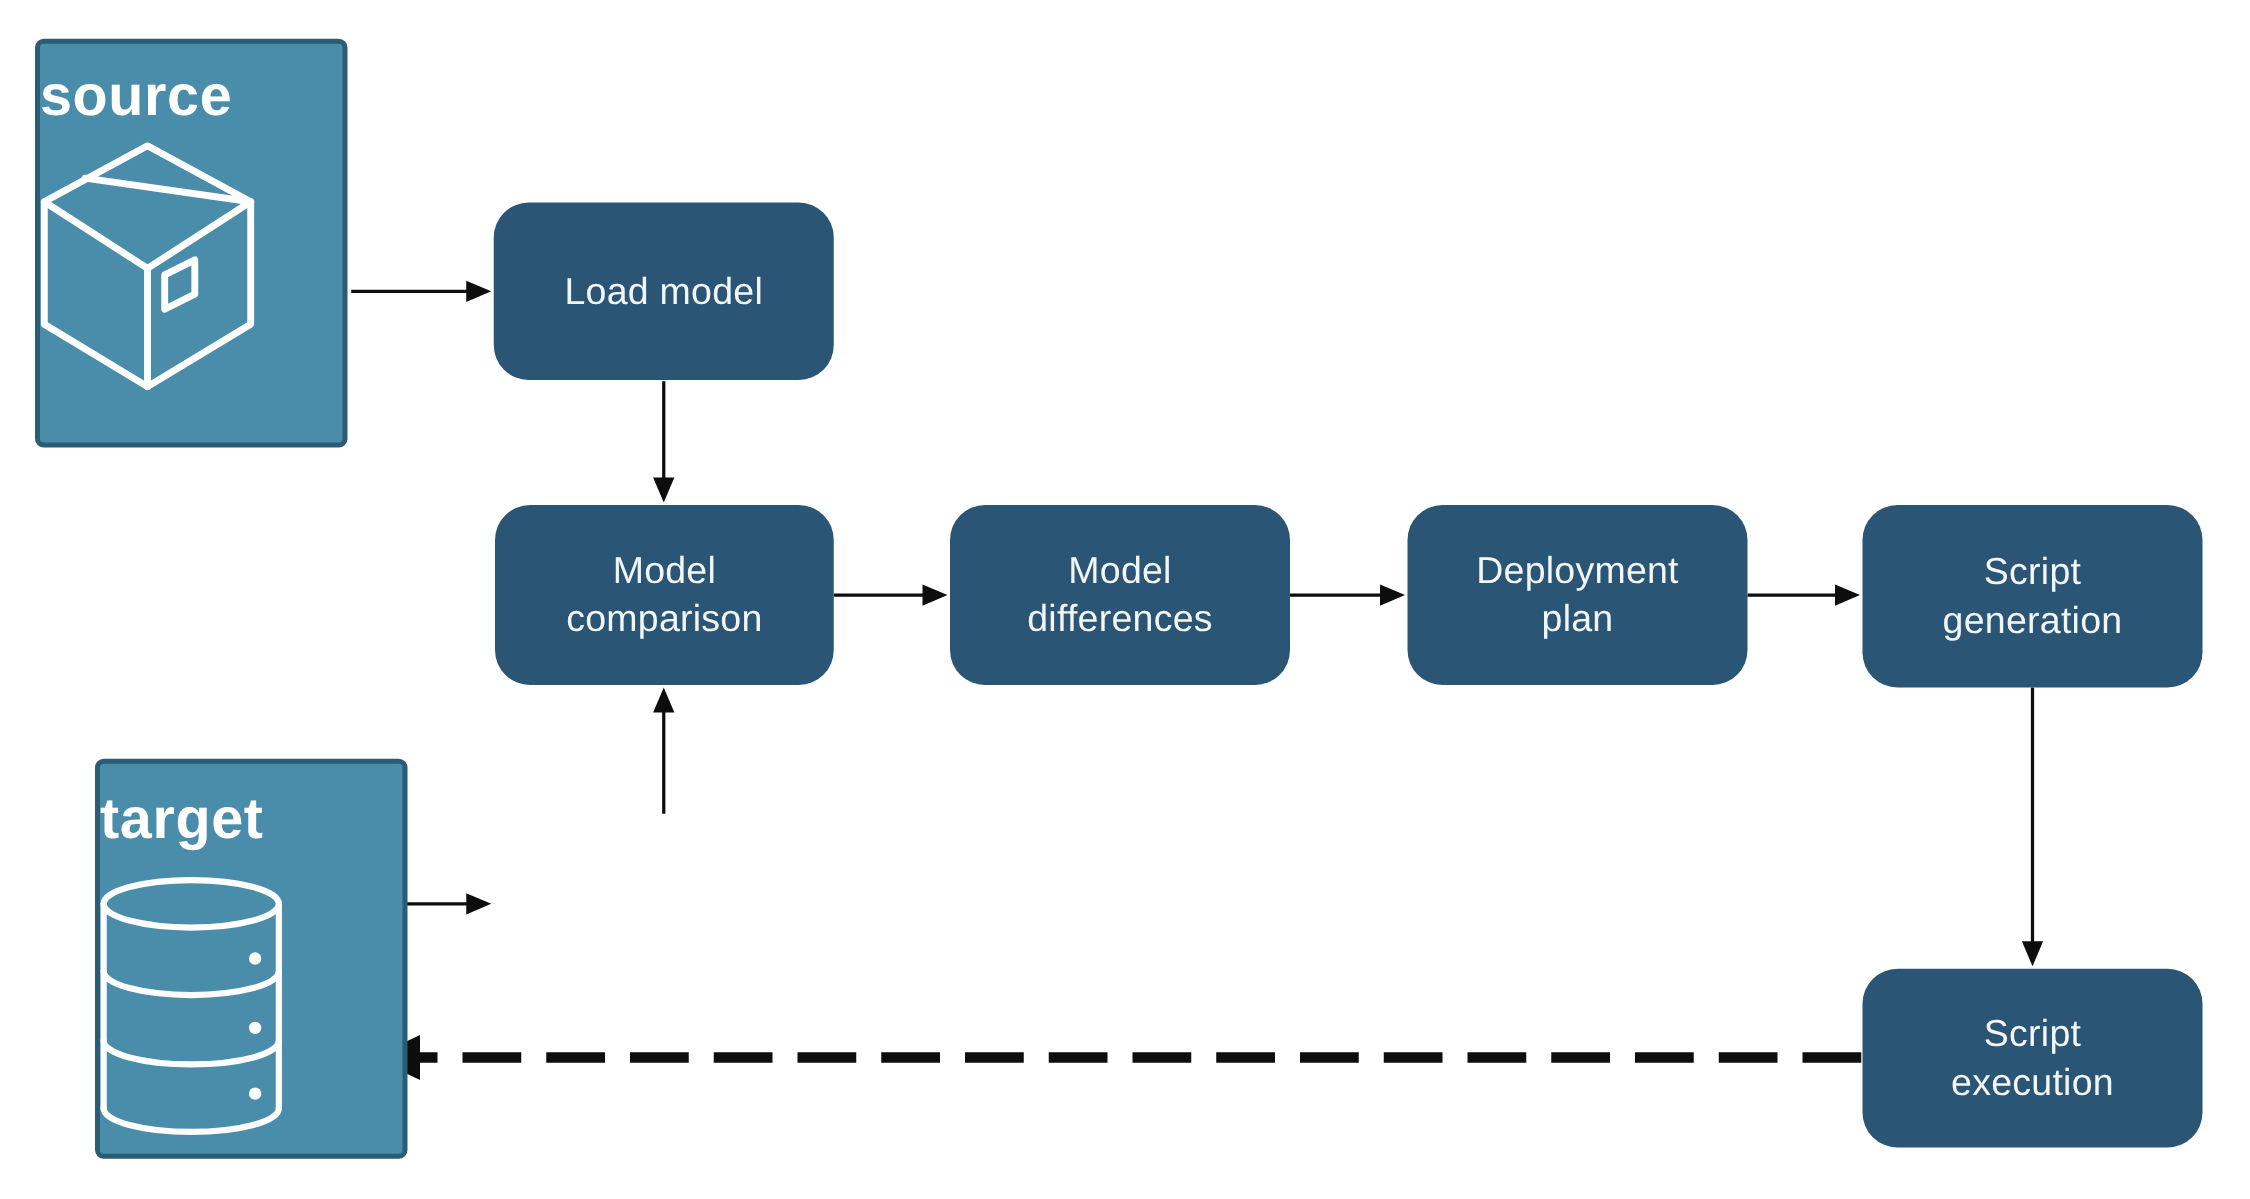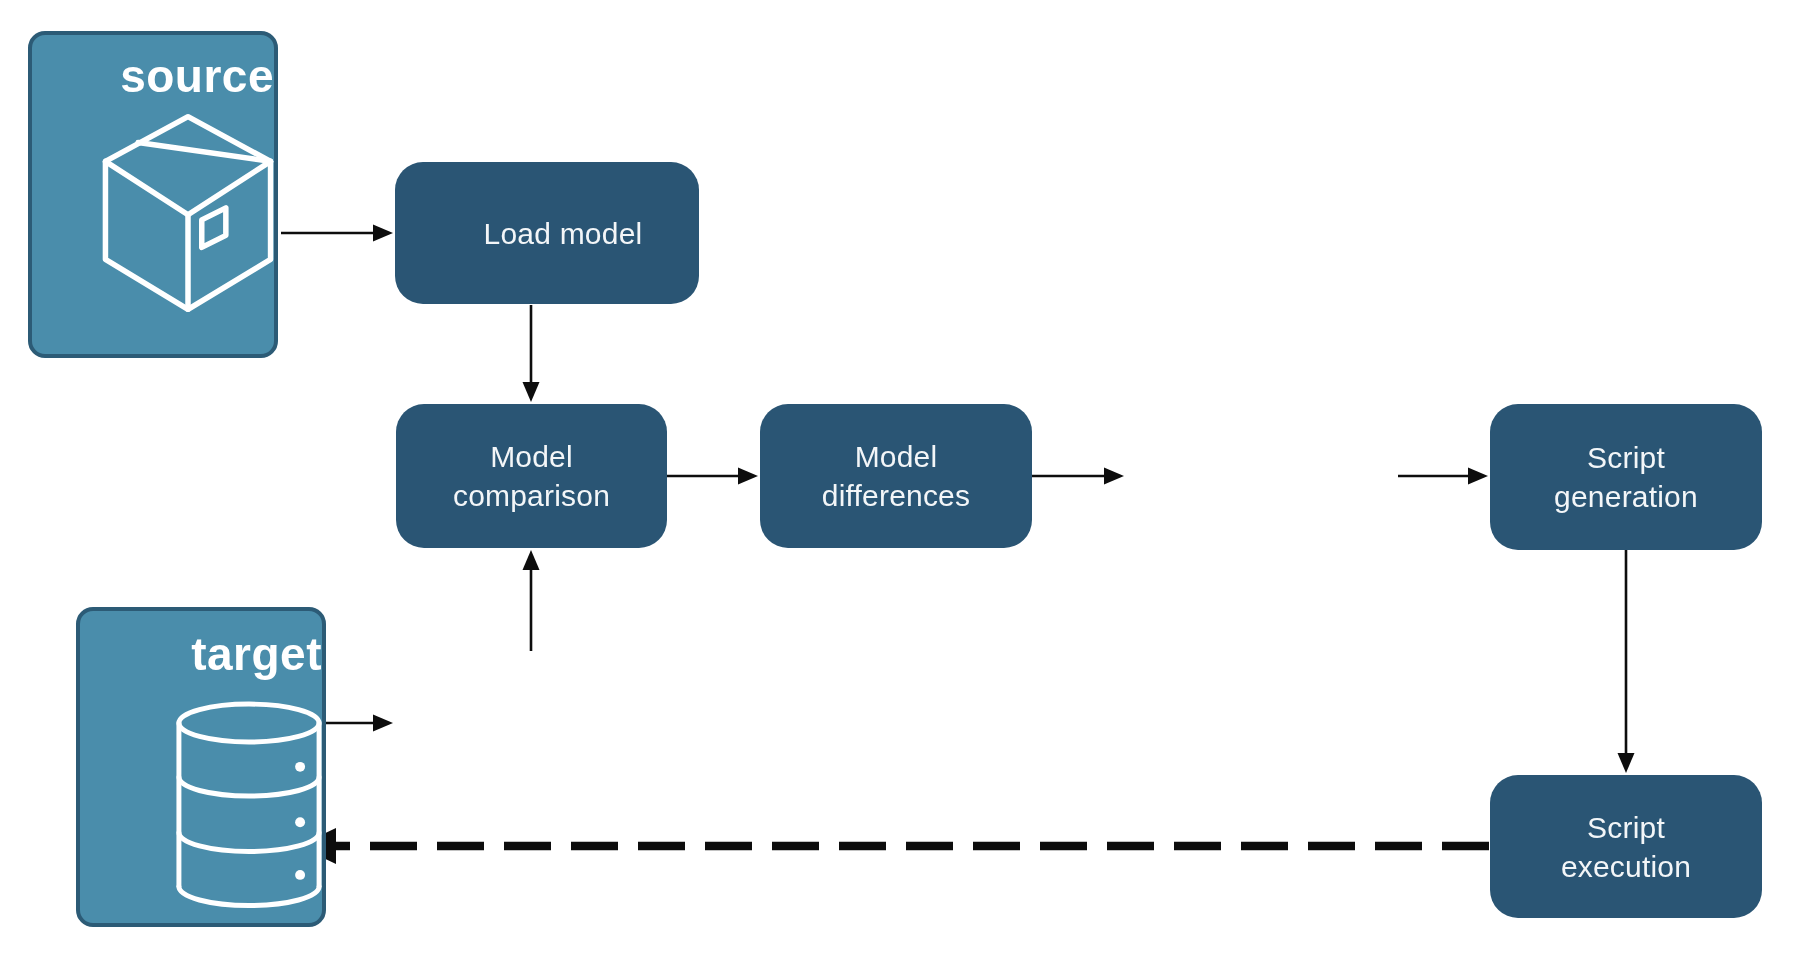--- a/index.html
+++ b/index.html
@@ -13,35 +13,35 @@
   
   .node{
     position:absolute;background:var(--process-fill,#2A5574);
     border-radius:28px;display:flex;align-items:center;justify-content:center;
     text-align:center;
   }
   .node-label{
     color:var(--label-text,#F3F6F8);font-size:30px;line-height:39px;
     white-space:pre-line;letter-spacing:.2px;
   }
-  #n-load-model{left:395px;top:162px;width:272px;height:142px;padding-left:32px;}
+  #n-load-model{left:395px;top:162px;width:272px;height:142px;}
   #n-model-comparison{left:396px;top:404px;width:271px;height:144px;}
   #n-reverse-engineer{left:395px;top:651px;width:272px;height:142px;}
   #n-model-differences{left:760px;top:404px;width:272px;height:144px;}
   #n-deployment-plan{left:1126px;top:404px;width:272px;height:144px;}
   #n-script-generation{left:1490px;top:404px;width:272px;height:146px;}
   #n-script-execution{left:1490px;top:775px;width:272px;height:143px;}
 
   
   .endpoint{
     position:absolute;box-sizing:border-box;
     background:var(--endpoint-fill,#4A8DAB);
     border:4px solid var(--endpoint-border,#2C5B76);
-    border-radius:17px;
-    display:flex;flex-direction:column;align-items:flex-end;
+    border-radius:7px;
+    display:flex;flex-direction:column;align-items:flex-start;
   }
   .ep-label{
     color:var(--endpoint-text,#ffffff);font-weight:bold;
     font-size:46px;line-height:1.12;letter-spacing:.5px;
   }
   #ep-source{left:28px;top:31px;width:250px;height:327px;}
   #ep-source .ep-label{margin-top:16px;}
   #ep-source .ep-icon{width:172px;height:200px;margin-top:10px;}
   #ep-target{left:44px;top:607px;width:250px;height:320px;margin-left:32px;}
   #ep-target .ep-label{margin-top:18px;}
@@ -123,20 +123,24 @@
     <span class="node-label">Load model</span>
   </div>
   <div class="node" id="n-model-comparison">
     <span class="node-label">Model
 comparison</span>
   </div>
   <div class="node" id="n-model-differences">
     <span class="node-label">Model
 differences</span>
   </div>
+  <div class="node" id="n-deployment-plan">
+    <span class="node-label">Deployment
+plan</span>
+  </div>
   <div class="node" id="n-script-generation">
     <span class="node-label">Script
 generation</span>
   </div>
   <div class="node" id="n-script-execution">
     <span class="node-label">Script
 execution</span>
   </div>
 
 </div>

